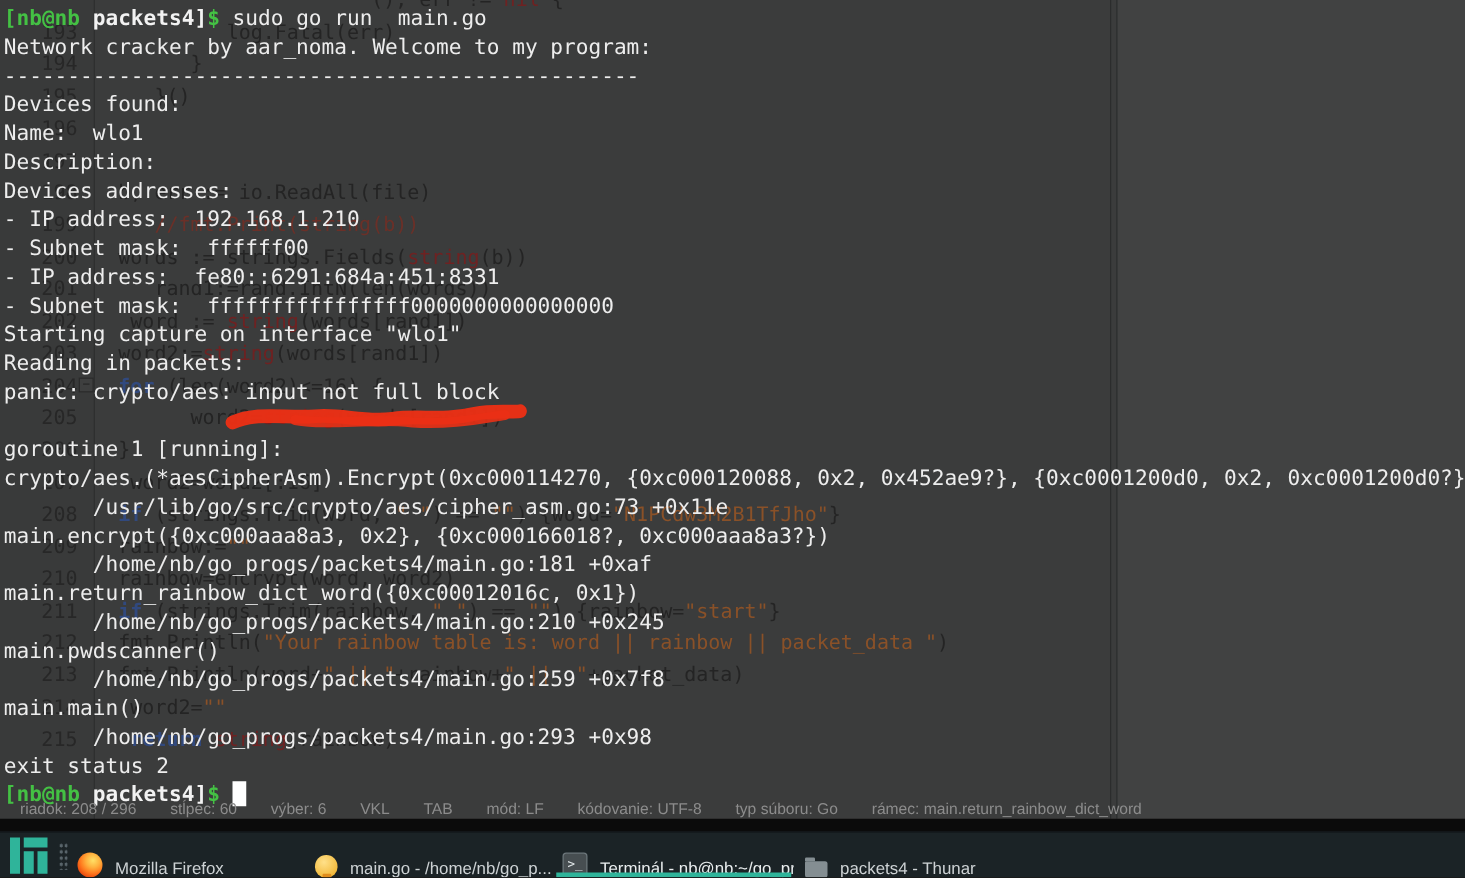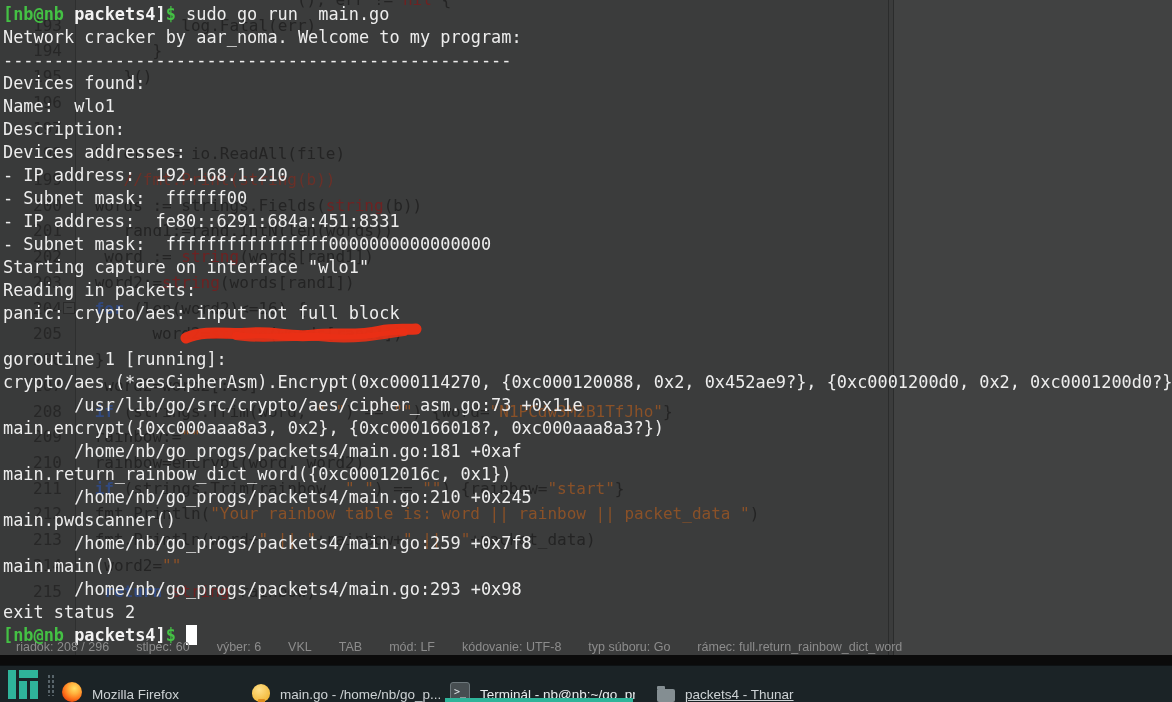--- a/index.html
+++ b/index.html
@@ -47,21 +47,21 @@
   .grip{position:absolute;left:47px;top:8px;width:7px;height:22px;
         background-image:radial-gradient(#58646a 1px,transparent 1.4px);background-size:4px 5px;}
   .task-btn{position:absolute;top:0;height:36px;display:flex;align-items:flex-end;gap:10px;padding-left:7px;
             box-sizing:border-box;font-family:"Liberation Sans",sans-serif;font-size:13.5px;color:#cdd2d4;
             white-space:nowrap;overflow:hidden;cursor:pointer;}
   .task-btn.active{color:#e9edee;}
   .task-btn.active::after{content:"";position:absolute;left:2px;right:2px;bottom:0;height:4px;background:#2fb49a;}
   .tb1{left:55px;width:188px;}
   .tb2{left:245px;width:197px;}
   .tb3{left:443px;width:192px;}
-  .tb4{left:650px;width:205px;text-decoration:underline;}
+  .tb4{left:637px;width:205px;}
   .icon-firefox{width:20px;height:20px;border-radius:50%;flex:0 0 auto;
     background:radial-gradient(circle at 62% 32%,#ffe066 0%,#ffb13d 30%,#ff7a1e 55%,#e8420c 80%,#c93608 100%);}
   .icon-micro{width:18px;height:18px;border-radius:50% 50% 46% 46%;flex:0 0 auto;position:relative;
     background:radial-gradient(circle at 40% 32%,#ffe089,#f2b93b 75%);}
   .icon-micro::after{content:"";position:absolute;left:6px;bottom:-1px;width:7px;height:4px;background:#df8d1e;border-radius:1px;}
   .icon-terminal{width:20px;height:20px;border-radius:3px;background:#474e51;border:1px solid #6d777b;
     box-sizing:border-box;color:#e0e6e8;font-size:10px;line-height:17px;text-align:center;flex:0 0 auto;
     font-family:"DejaVu Sans Mono",monospace;}
   .icon-folder{width:18px;height:13px;background:#848e92;border-radius:1px 2px 2px 2px;position:relative;flex:0 0 auto;}
   .icon-folder::before{content:"";position:absolute;left:0;top:-3px;width:8px;height:3px;background:#848e92;border-radius:1px 1px 0 0;}
@@ -87,21 +87,21 @@
 
   <div class="statusbar" id="statusbar">
       <span>riadok: 208 / 296</span>
       <span>stĺpec: 60</span>
       <span>výber: 6</span>
       <span>VKL</span>
       <span>TAB</span>
       <span>mód: LF</span>
       <span>kódovanie: UTF-8</span>
       <span>typ súboru: Go</span>
-      <span>rámec: full.return_rainbow_dict_word</span>
+      <span>rámec: main.return_rainbow_dict_word</span>
     </div>
 
   <div class="black-strip"></div>
 
   <div class="taskbar">
     <div class="manjaro">
       <i class="mj1"></i>
         <i class="mj2"></i>
         <i class="mj3"></i>
         <i class="mj4"></i>

